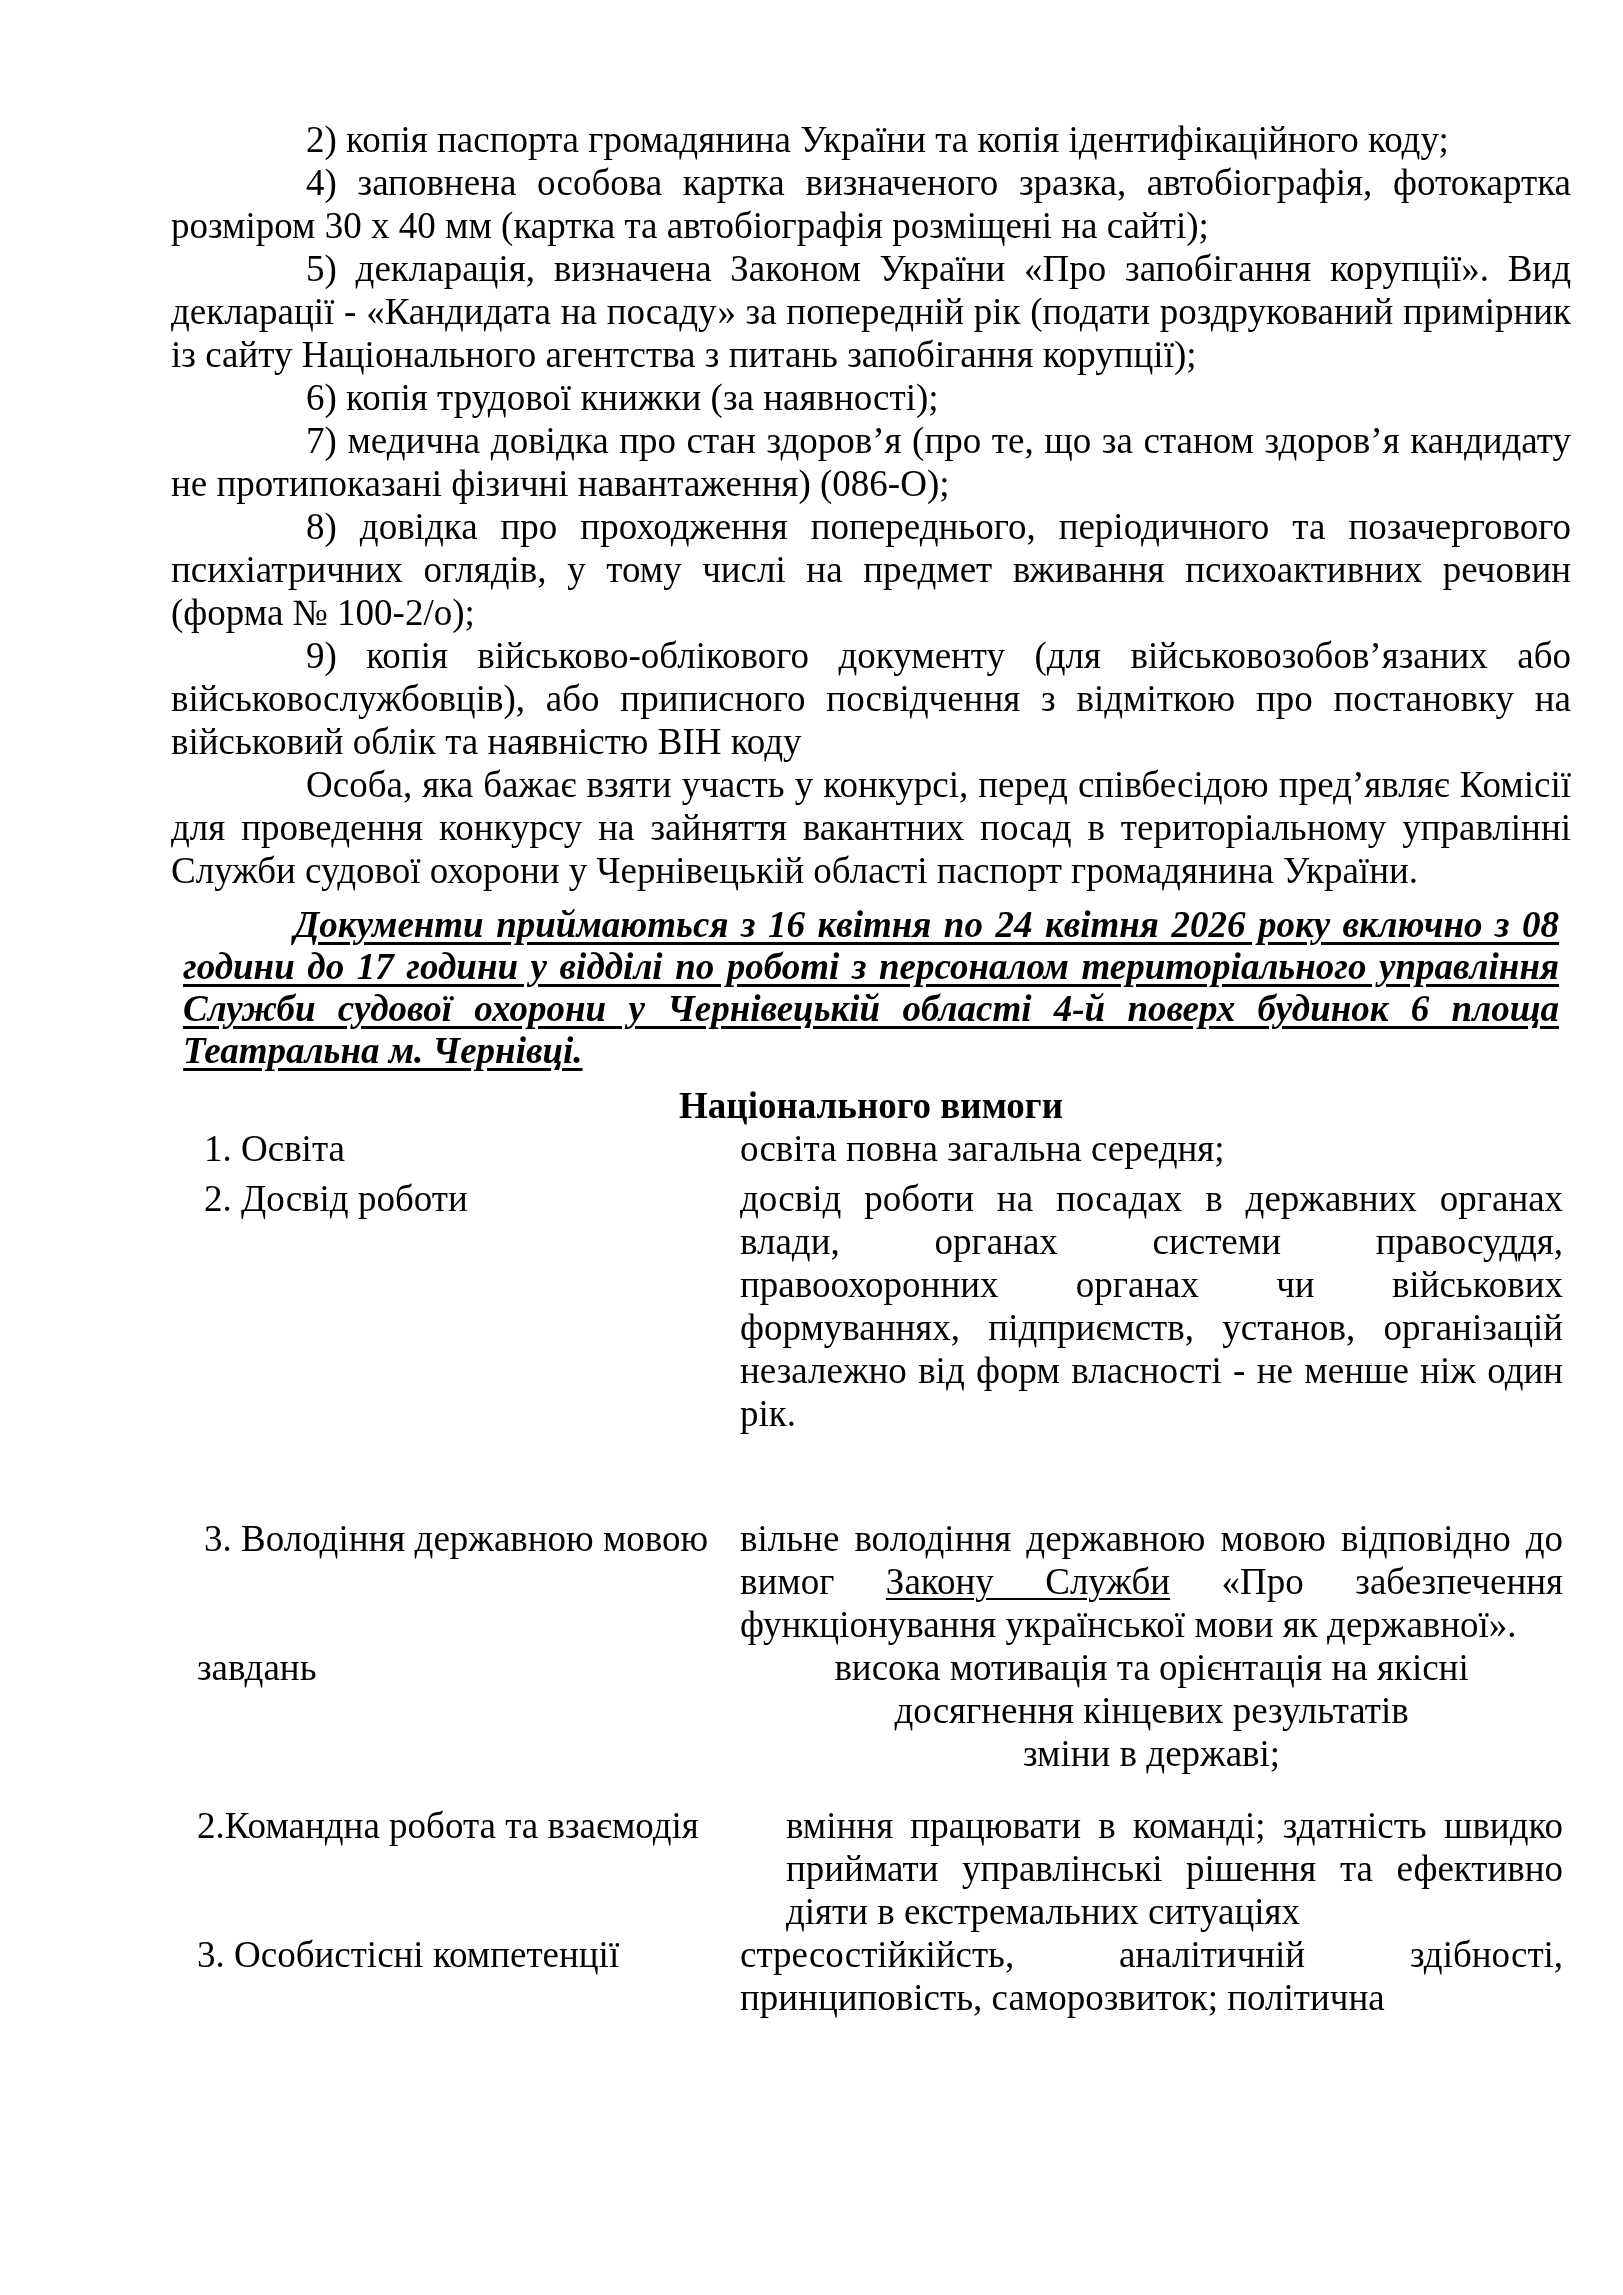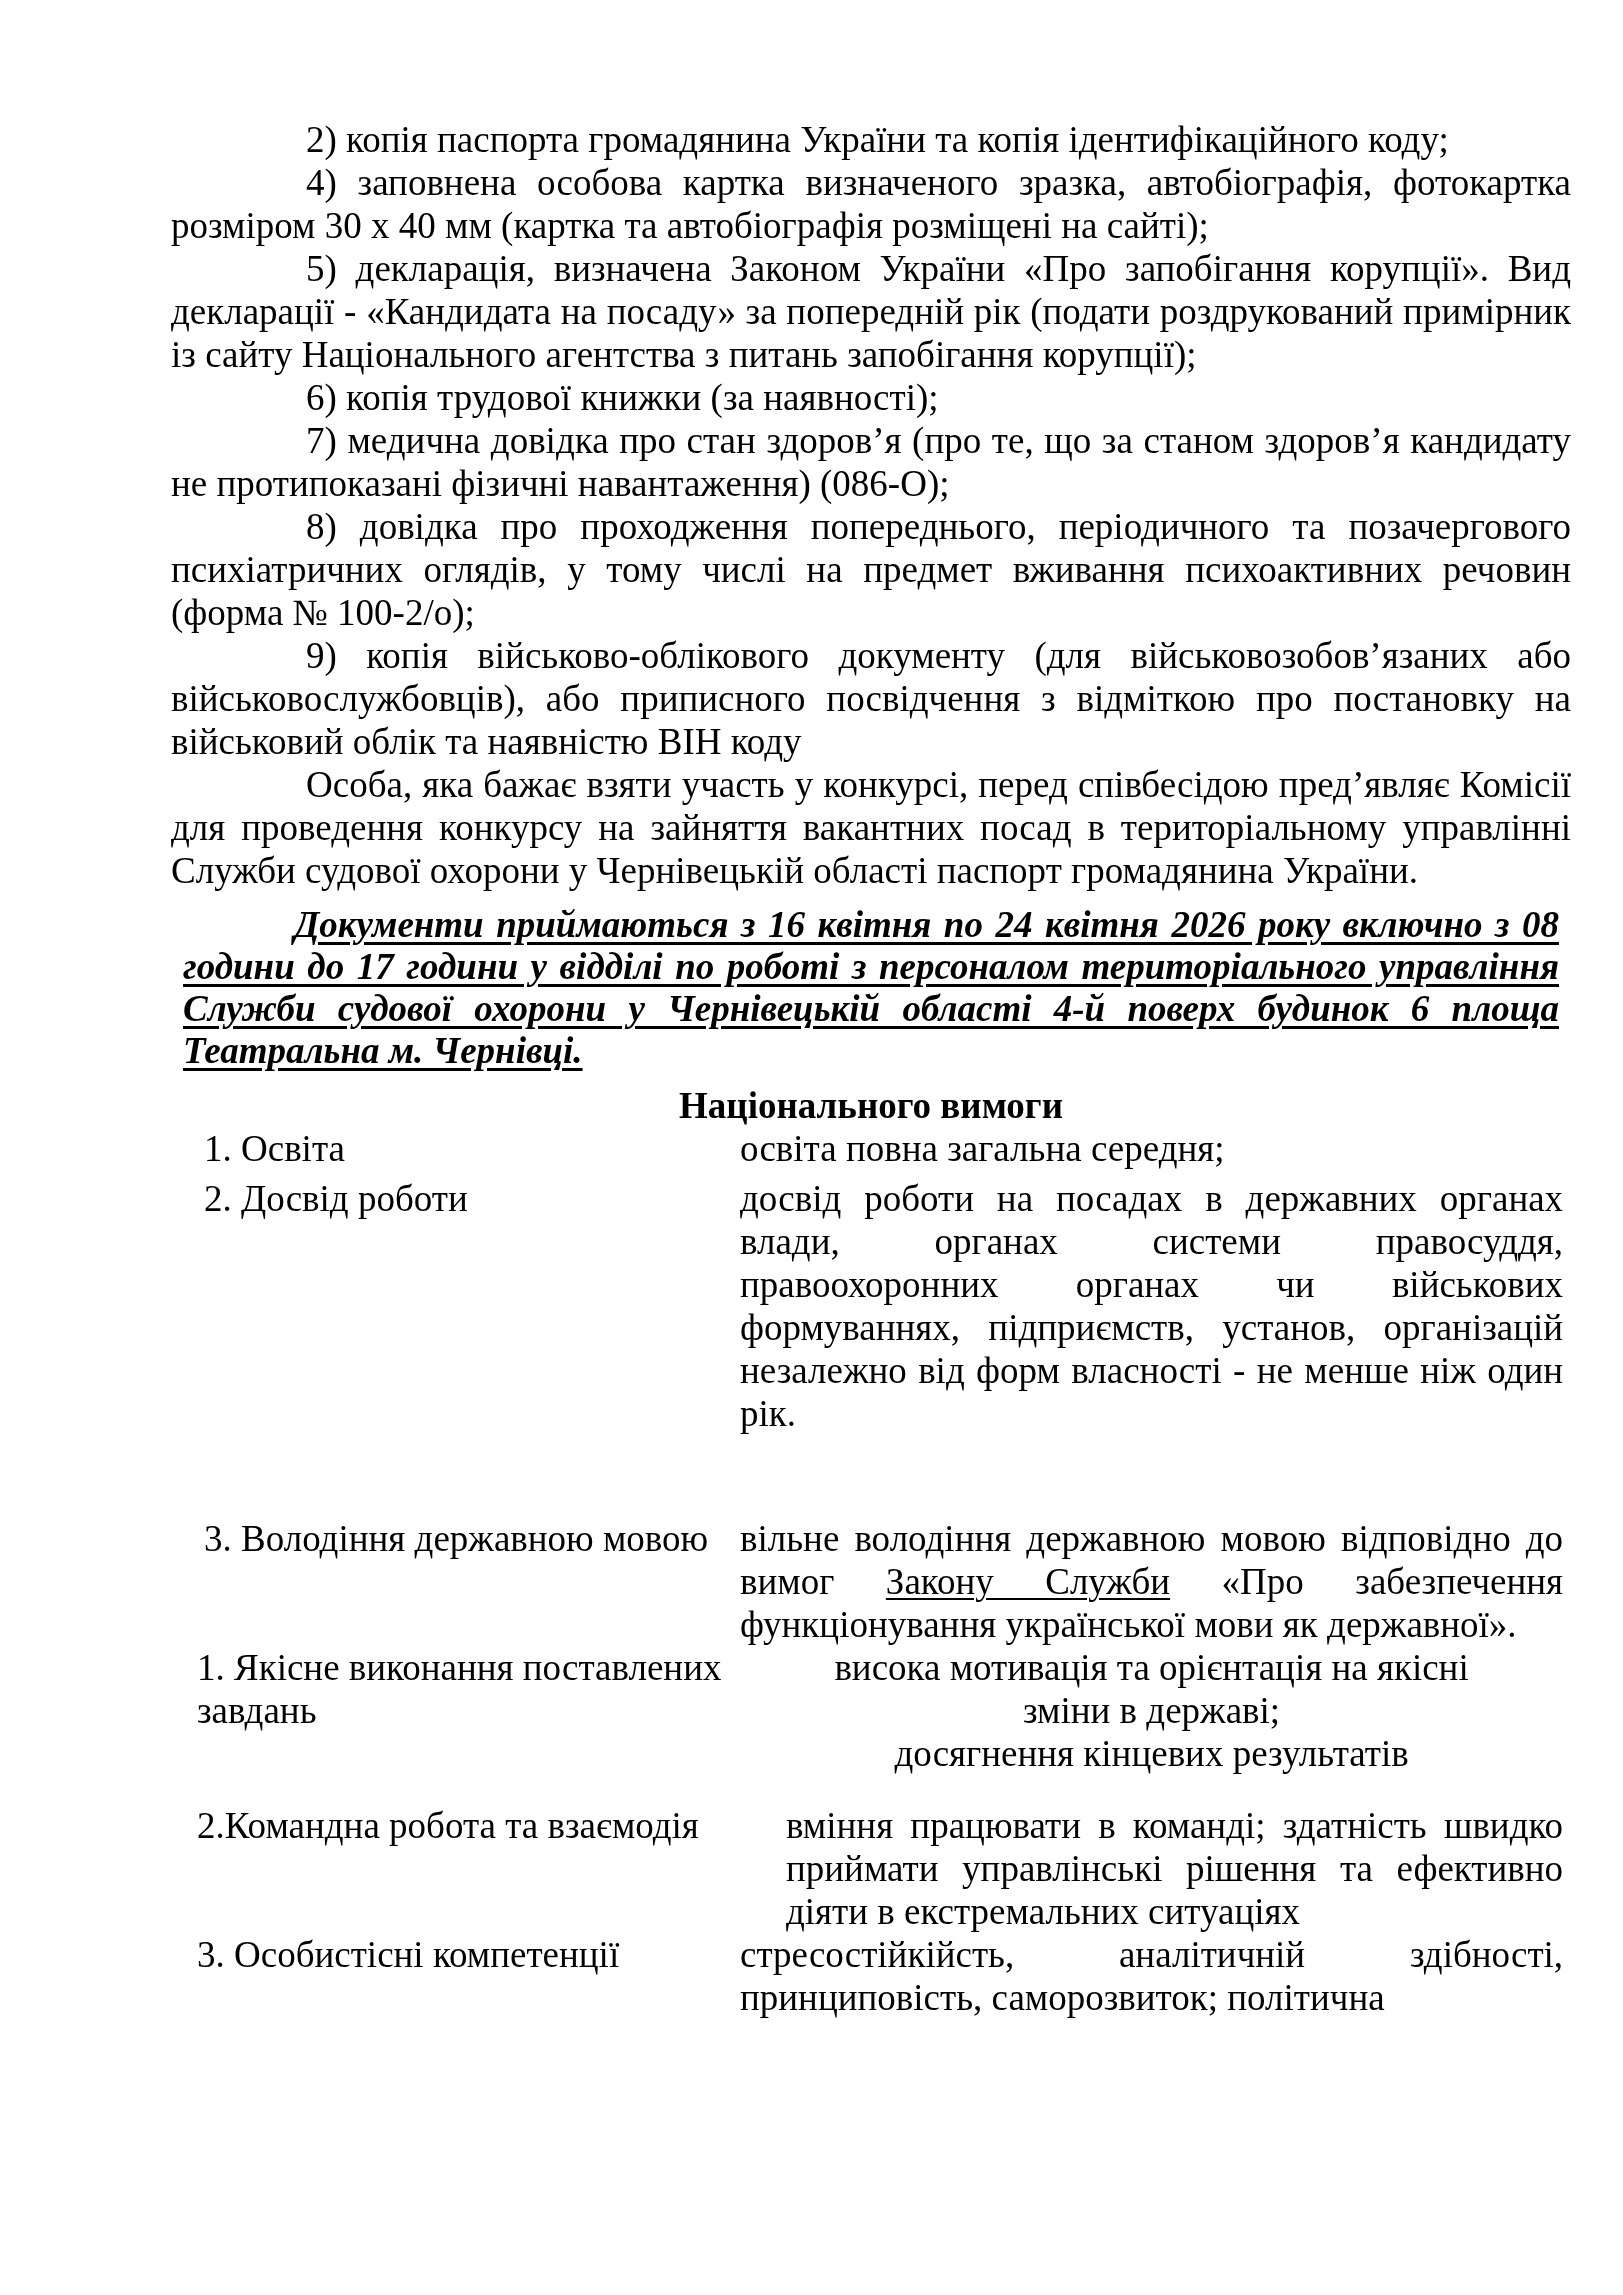--- a/index.html
+++ b/index.html
@@ -42,27 +42,26 @@
     </div>
     <div class="req-row" style="margin-top:82px;">
       <div class="req-label">3. Володіння державною мовою</div>
       <div class="req-value"><span>вільне володіння державною мовою відповідно до вимог </span><span class="u">Закону Служби</span><span> «Про забезпечення функціонування української мови як державної».</span></div>
     </div>
   </div>
 
   <div>
     <div class="req-row">
       <div class="req-label" style="padding-left:26px;">
-        <span class="line" style="display:block">1. Якісне виконання поставлених</span>
         <span class="line" style="display:block">завдань</span>
       </div>
       <div class="req-value" style="text-align:center;">
         <span class="line">висока мотивація та орієнтація на якісні</span>
+        <span class="line">досягнення кінцевих результатів</span>
         <span class="line">зміни в державі;</span>
-        <span class="line">досягнення кінцевих результатів</span>
       </div>
     </div>
     <div class="req-row" style="margin-top:29px;gap:46px;">
       <div class="req-label" style="padding-left:26px;">2.Командна робота та взаємодія</div>
       <div class="req-value">вміння працювати в команді; здатність швидко приймати управлінські рішення та ефективно діяти в екстремальних ситуаціях</div>
     </div>
     <div class="req-row">
       <div class="req-label" style="padding-left:26px;">3. Особистісні компетенції</div>
       <div class="req-value">стресостійкійсть, аналітичній здібності, принциповість, саморозвиток; політична</div>
     </div>

